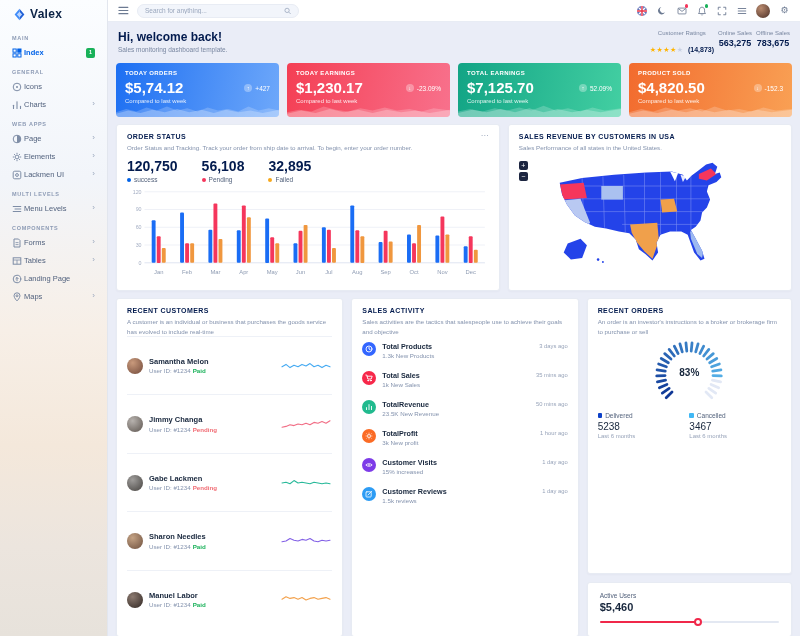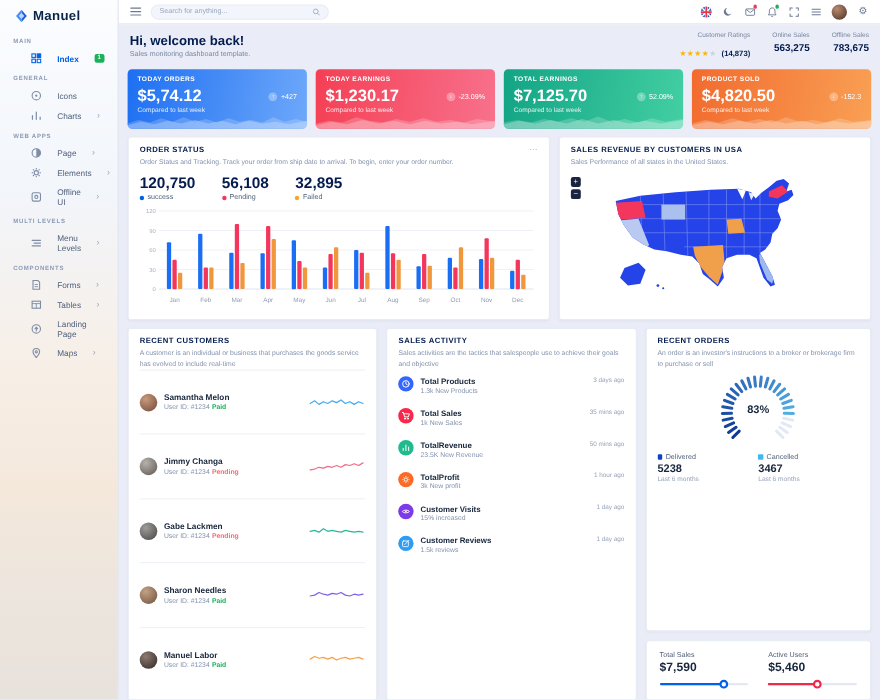--- a/index.html
+++ b/index.html
@@ -5,21 +5,21 @@
   *{box-sizing:border-box;margin:0;padding:0}
   html,body{width:800px;height:636px;overflow:hidden}
   body{font-family:"Liberation Sans",sans-serif;background:#eaedf7;display:flex;color:#3b4863}
 
   
   .sidebar{width:108px;flex:none;border-right:1px solid #e2e6ee;overflow:hidden;
     background:linear-gradient(180deg,#fbfdff 0%,#f2f5fa 28%,#f7efe7 52%,#f4e8db 70%,#ece5de 86%,#e7e2db 100%)}
   .logo{height:28px;display:flex;align-items:center;gap:4px;padding:0 13px}
   .logo-text{font-size:12px;font-weight:bold;color:#0b2346;letter-spacing:.3px}
   .side-label{font-size:5.5px;font-weight:bold;color:#8d9bb5;letter-spacing:.7px;padding:7px 12px 3px}
-  .side-item{display:flex;align-items:center;gap:14px;padding:4px 28px;font-size:7.5px;color:#52627e;cursor:pointer}
+  .side-item{display:flex;gap:2px;padding:4px 12px;font-size:7.5px;color:#52627e;cursor:pointer}
   .side-item .micon{width:10px;height:10px;flex:none;display:flex}
   .side-item .micon svg{width:10px;height:10px}
   .arrow{margin-left:auto;color:#9aa7bd;font-size:8px;line-height:1}
   .side-item.active{color:#0162e8;font-weight:bold}
   .badge{margin-left:auto;background:#19b159;color:#fff;font-size:5.5px;font-weight:bold;padding:1px 3px;border-radius:2px}
 
   
   .main{flex:1;display:flex;flex-direction:column;min-width:0}
   .topbar{height:22px;background:#fff;border-bottom:1px solid #e8ecf4;display:flex;align-items:center;padding:0 10px;gap:8px;flex:none}
   .hamburger{width:11px;height:9px;color:#6c7a92;cursor:pointer;display:flex}
@@ -33,21 +33,21 @@
   .dot{position:absolute;top:-1px;right:-1px;width:3.5px;height:3.5px;border-radius:50%}
   .dot.red{background:#f5365c}.dot.green{background:#19b159}
   .avatar-top{width:14px;height:14px;border-radius:50%;background:radial-gradient(circle at 35% 30%,#b98a6e,#6b4a3c 70%,#3c2a22);cursor:pointer}
 
   .content{flex:1;overflow:hidden;padding:6px 8px;display:flex;flex-direction:column;gap:7px}
 
   
   .welcome{display:flex;align-items:flex-start;padding:2px 2px 0}
   .w-title{font-size:12px;font-weight:bold;color:#031b4e}
   .w-sub{font-size:6.5px;color:#7987a1;margin-top:2px}
-  .w-stats{margin-left:auto;display:flex;gap:20px;text-align:right}
+  .w-stats{margin-left:auto;display:flex;gap:4px;text-align:center}
   .ws-label{font-size:6px;color:#7987a1}
   .ws-value{font-size:9px;font-weight:bold;color:#031b4e;margin-top:2px}
   .stars{color:#ffb400;font-size:7px;letter-spacing:.5px}
   .star-muted{color:#c9d2e3}
   .rating-count{font-size:7px;font-weight:bold;color:#031b4e}
 
   
   .cards-row{display:flex;gap:8px}
   .stat-card{flex:1;position:relative;height:54px;border-radius:4px;color:#fff;padding:7px 9px;overflow:hidden;cursor:pointer;
     background:linear-gradient(100deg,var(--c1),var(--c2))}
@@ -105,21 +105,21 @@
   .act-s{font-size:6.2px;color:#8392ad;margin-top:1.5px}
   .act-time{margin-left:auto;font-size:5.8px;color:#97a3b9;padding-top:1px}
 
   .gauge-wrap{position:relative;width:86px;margin:2px auto 0}
   #gauge{width:86px;height:72px;display:block}
   .gauge-label{position:absolute;left:0;right:0;top:29px;text-align:center;font-size:10px;font-weight:bold;color:#17263c}
   .ro-stats{display:flex;margin-top:2px}
   .ro-stat{flex:1}
   .ro-leg{display:flex;align-items:center;gap:3px;font-size:6.5px;color:#53627c}
   .ro-sq{width:4.5px;height:4.5px;border-radius:1px}
-  .ro-val{font-size:10px;font-weight:bold;color:#17263c;margin:2px 0 1px}
+  .ro-val{font-size:10px;font-weight:normal;color:#17263c;margin:2px 0 1px}
   .ro-period{font-size:6px;color:#97a3b9}
 
   .sliders-card{display:flex;gap:18px;padding:9px 12px 10px}
   .sl-item{flex:1}
   .sl-label{font-size:6.5px;color:#53627c}
   .sl-value{font-size:11px;font-weight:bold;color:#17263c;margin:2px 0 5px}
   .slider{position:relative;height:8px;cursor:pointer}
   .slider-track{position:absolute;left:0;right:0;top:3px;height:2px;background:#e3e8f2;border-radius:2px}
   .slider-fill{position:absolute;left:0;width:var(--pct);top:3px;height:2px;background:var(--sc);border-radius:2px}
   .slider-knob{position:absolute;left:var(--pct);top:0;width:8px;height:8px;border:2px solid var(--sc);background:#fff;border-radius:50%;transform:translateX(-50%)}
@@ -141,21 +141,21 @@
 </head>
 <body>
 
 <aside class="sidebar">
   <div class="logo">
     <svg width="13" height="13" viewBox="0 0 16 16">
       <path d="M8,1 L14,8 L8,15 Z" fill="#1f5fd6"></path>
         <path d="M8,1 L2,8 L8,15 Z" fill="#3f8cfa"></path>
       <path d="M8,4.5 L11.2,8 L8,11.5 L4.8,8 Z" fill="#bcd6ff"></path>
     </svg>
-    <span class="logo-text">Manuel</span>
+    <span class="logo-text">Valex</span>
   </div>
 
   <div class="side-label">MAIN</div>
   <div class="side-item active">
     <span class="micon">
         <svg viewBox="0 0 10 10" fill="none" stroke="#0162e8" stroke-width="1">
           <rect x="1" y="1" width="3.2" height="3.2"></rect>
           <rect x="5.8" y="1" width="3.2" height="3.2" fill="#0162e8"></rect>
           <rect x="1" y="5.8" width="3.2" height="3.2"></rect>
           <rect x="5.8" y="5.8" width="3.2" height="3.2"></rect>
@@ -208,21 +208,21 @@
     <span>Elements</span>
     <span class="arrow">›</span>
   </div>
   <div class="side-item">
     <span class="micon">
         <svg viewBox="0 0 10 10" fill="none" stroke="#7e8da6" stroke-width="1">
           <rect x="1.2" y="1.2" width="7.6" height="7.6" rx="1.5"></rect>
           <circle cx="5" cy="5" r="1.4"></circle>
         </svg>
       </span>
-    <span>Offline UI</span>
+    <span>Lackmen UI</span>
     <span class="arrow">›</span>
   </div>
 
   <div class="side-label">MULTI LEVELS</div>
   <div class="side-item">
     <span class="micon">
         <svg viewBox="0 0 10 10" fill="none" stroke="#7e8da6" stroke-width="1" stroke-linecap="round">
           <path d="M1.2,2.5H8.8 M3,5H8.8 M1.2,7.5H8.8"></path>
         </svg>
       </span>
@@ -758,29 +758,20 @@
                   <span>Cancelled</span>
                 </div>
               <div class="ro-val">3467</div>
               <div class="ro-period">Last 6 months</div>
             </div>
           </div>
         </div>
 
         <div class="card sliders-card">
           <div class="sl-item">
-            <div class="sl-label">Total Sales</div>
-            <div class="sl-value">$7,590</div>
-            <div class="slider" style="--pct: 72%; --sc: #0162e8;">
-              <div class="slider-track"></div>
-                <div class="slider-fill"></div>
-                <div class="slider-knob"></div>
-            </div>
-          </div>
-          <div class="sl-item">
             <div class="sl-label">Active Users</div>
             <div class="sl-value">$5,460</div>
             <div class="slider" style="--pct: 55%; --sc: #f0284a;">
               <div class="slider-track"></div>
                 <div class="slider-fill"></div>
                 <div class="slider-knob"></div>
             </div>
           </div>
         </div>
       </div>

